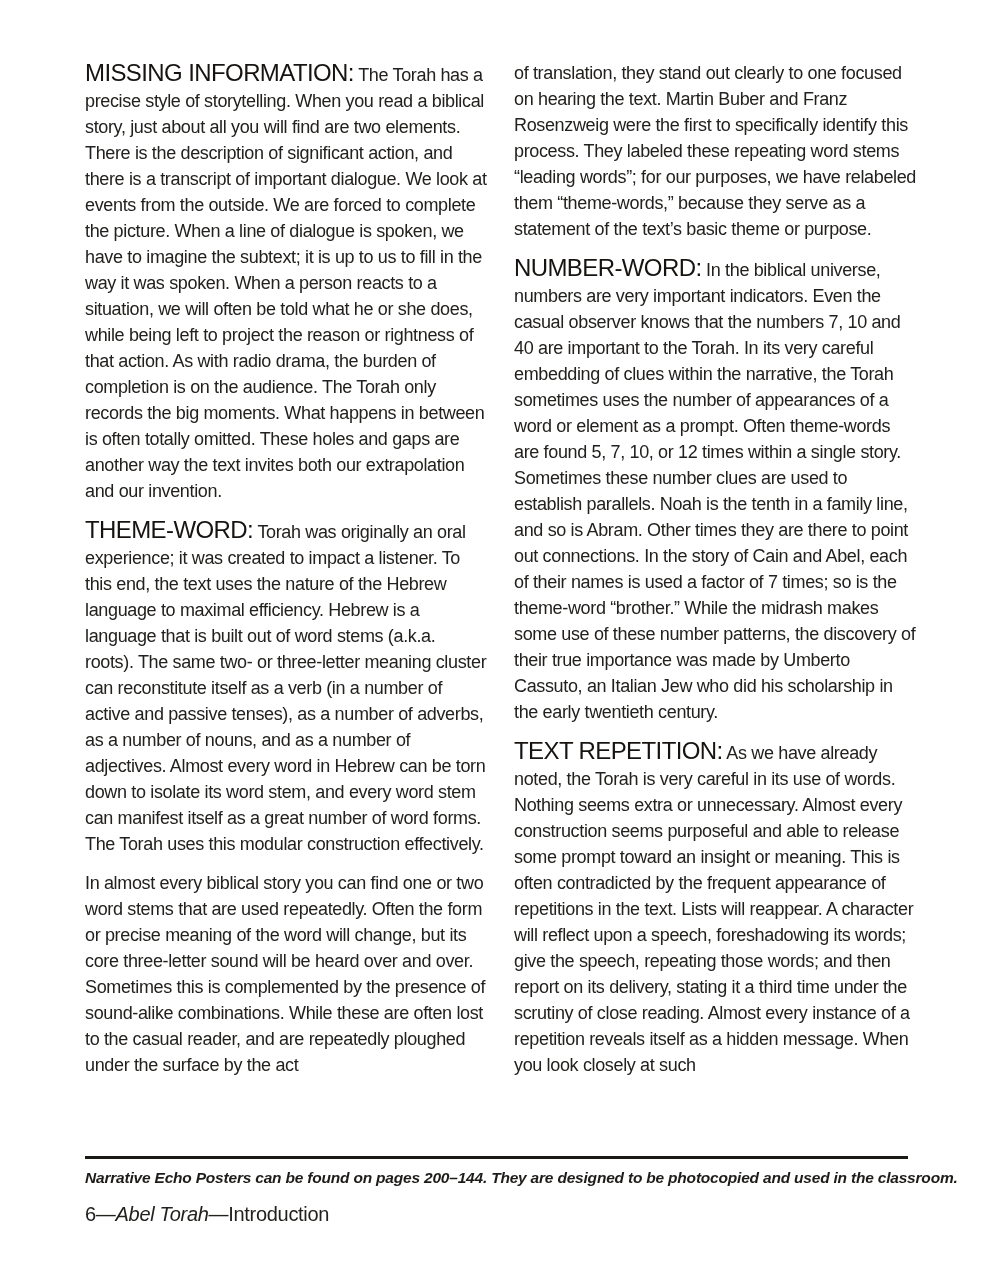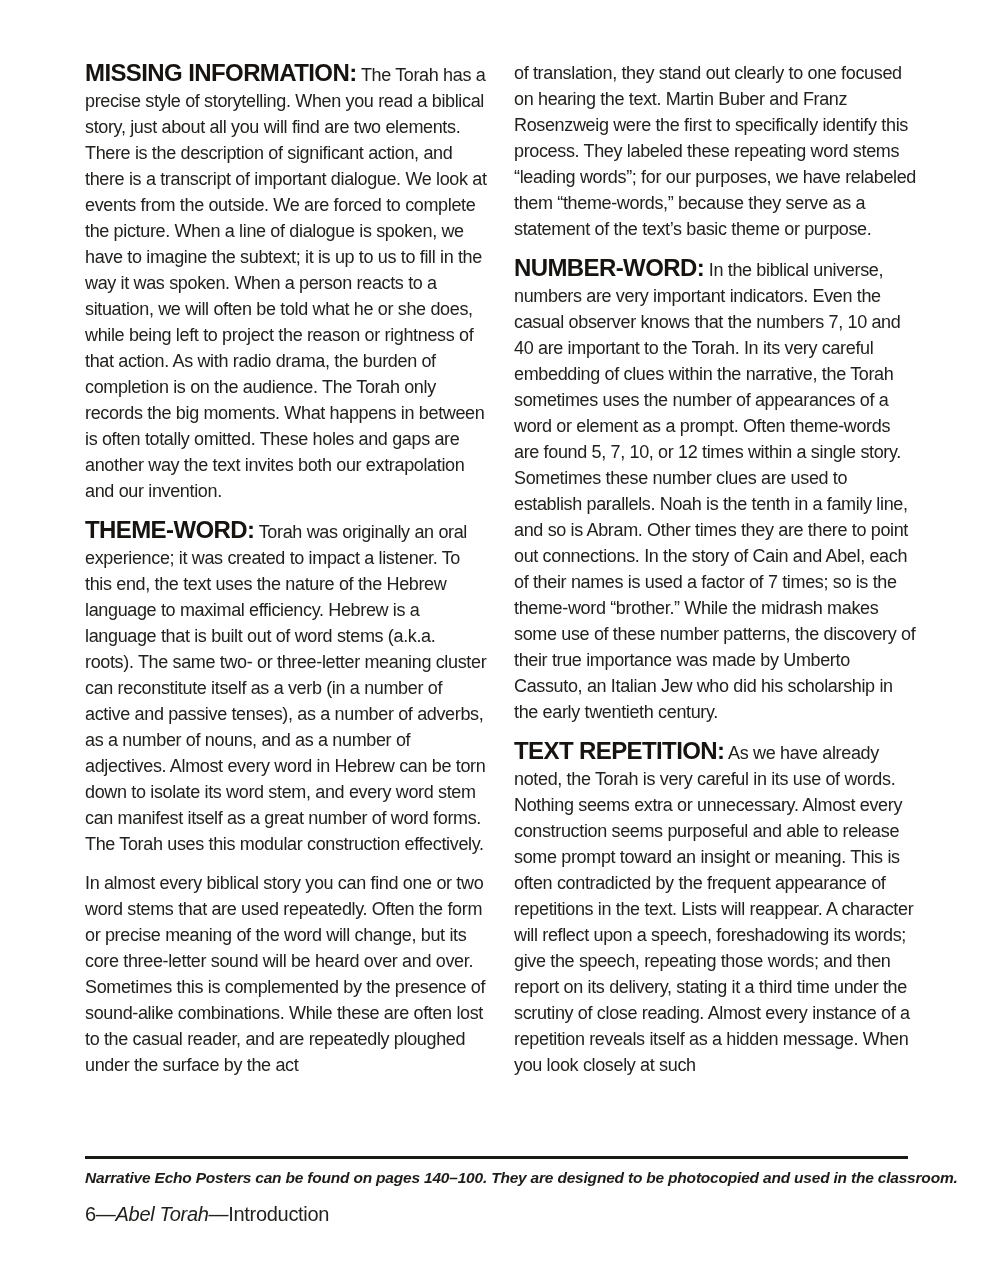--- a/index.html
+++ b/index.html
@@ -26,21 +26,21 @@
   .col {
     width: 403px;
   }
   .para {
     font-size: 18px;
     line-height: 26px;
     letter-spacing: -0.35px;
     margin: 0 0 13px 0;
   }
   .section-heading {
-    font-weight: 700;
+    font-weight: 400;
     font-size: 24px;
     letter-spacing: -0.6px;
     line-height: 26px;
     color: #161310;
     font-stretch: condensed;
   }
   .rule {
     position: absolute;
     left: 85px;
     top: 1156px;
@@ -84,15 +84,15 @@
   </div>
   <div class="col">
     <p class="para"><span>of translation, they stand out clearly to one focused on hearing the text. Martin Buber and Franz Rosenzweig were the first to specifically identify this process. They labeled these repeating word stems “leading words”; for our purposes, we have relabeled them “theme-words,” because they serve as a statement of the text’s basic theme or purpose.</span></p>
     <p class="para"><span class="section-heading">NUMBER-WORD:</span> <span>In the biblical universe, numbers are very important indicators. Even the casual observer knows that the numbers 7, 10 and 40 are important to the Torah. In its very careful embedding of clues within the narrative, the Torah sometimes uses the number of appearances of a word or element as a prompt. Often theme-words are found 5, 7, 10, or 12 times within a single story. Sometimes these number clues are used to establish parallels. Noah is the tenth in a family line, and so is Abram. Other times they are there to point out connections. In the story of Cain and Abel, each of their names is used a factor of 7 times; so is the theme-word “brother.” While the midrash makes some use of these number patterns, the discovery of their true importance was made by Umberto Cassuto, an Italian Jew who did his scholarship in the early twentieth century.</span></p>
     <p class="para"><span class="section-heading">TEXT REPETITION:</span> <span>As we have already noted, the Torah is very careful in its use of words. Nothing seems extra or unnecessary. Almost every construction seems purposeful and able to release some prompt toward an insight or meaning. This is often contradicted by the frequent appearance of repetitions in the text. Lists will reappear. A character will reflect upon a speech, foreshadowing its words; give the speech, repeating those words; and then report on its delivery, stating it a third time under the scrutiny of close reading. Almost every instance of a repetition reveals itself as a hidden message. When you look closely at such</span></p>
   </div>
 </div>
 
 <div class="rule"></div>
 
-<div class="footnote">Narrative Echo Posters can be found on pages 140–100. They are designed to be photocopied and used in the classroom.</div>
+<div class="footnote">Narrative Echo Posters can be found on pages 200–144. They are designed to be photocopied and used in the classroom.</div>
 
 <div class="page-footer"><span>6—</span><span class="book-title">Abel Torah</span><span>—Introduction</span></div>
 
 </body></html>

